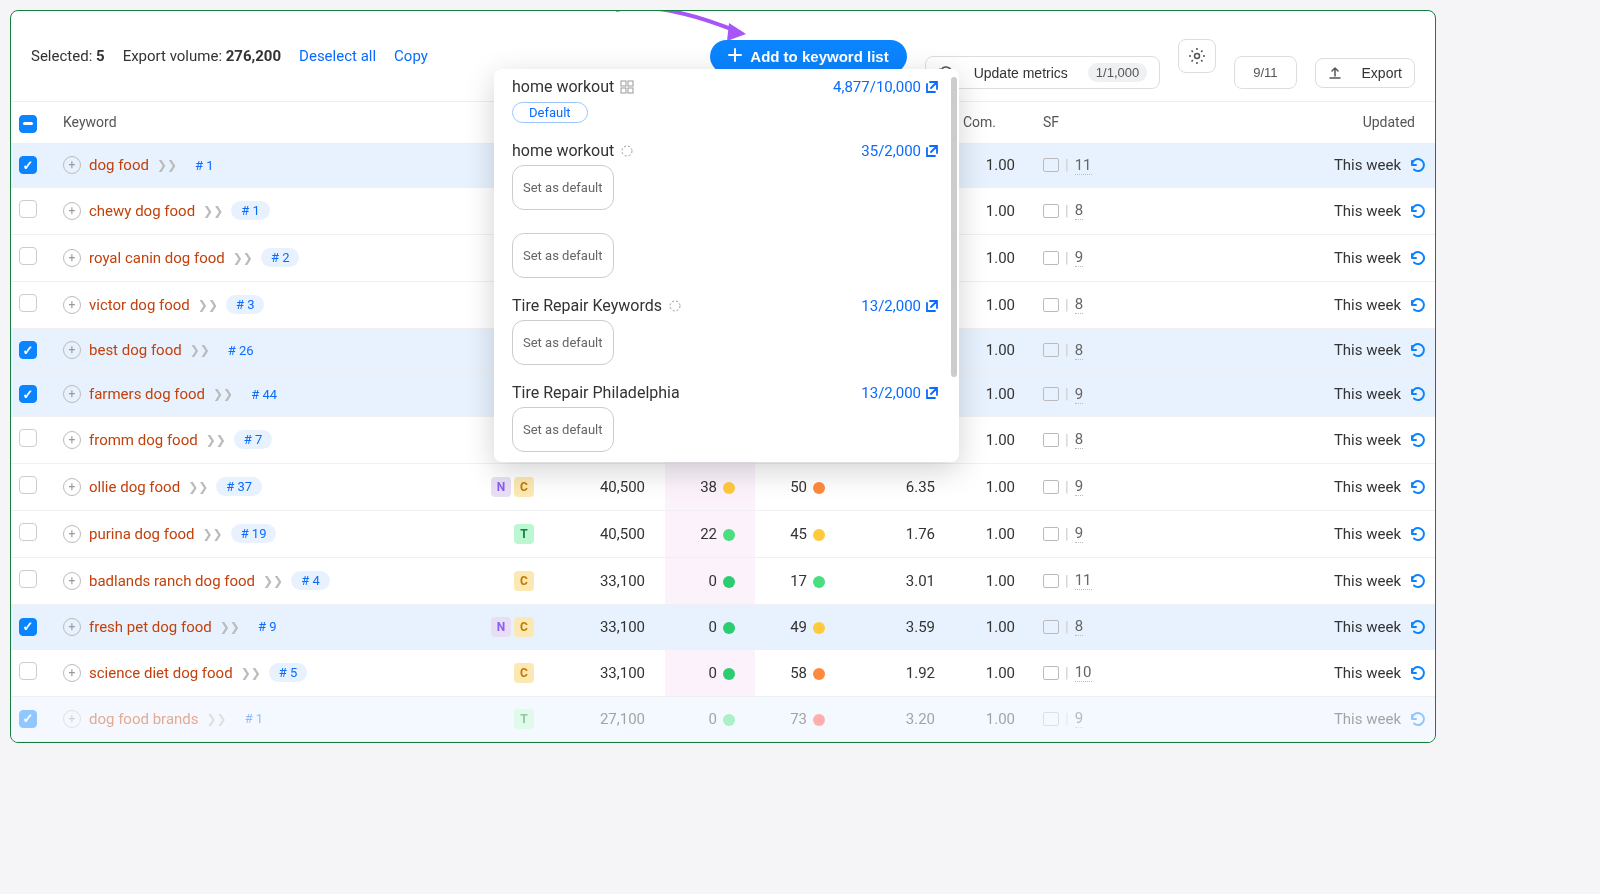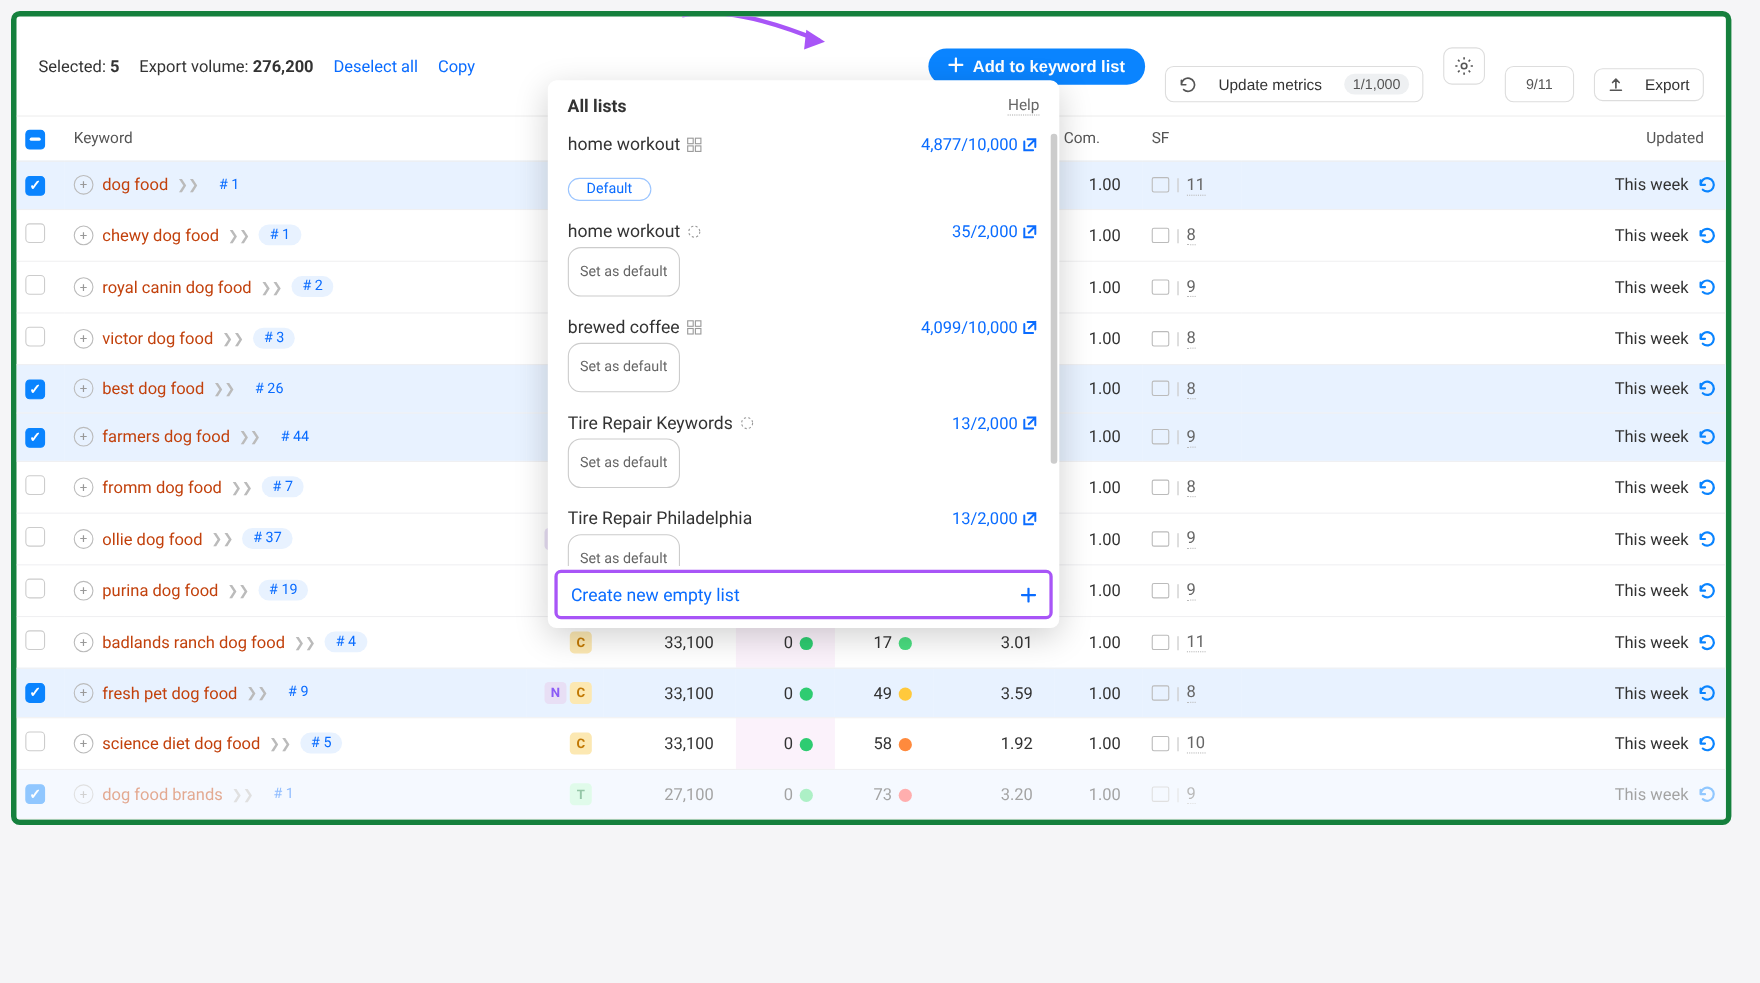--- a/index.html
+++ b/index.html
@@ -1,17 +1,17 @@
 <!DOCTYPE html>
 <html><head>
 <meta charset="utf-8">
 <style>
 * { box-sizing: border-box; margin: 0; padding: 0; }
 body { font-family: -apple-system, BlinkMacSystemFont, "Segoe UI", Roboto, sans-serif; background: #f5f5f7; padding: 10px; font-size: 15px; color: #333; }
-.container { background: #fff; border-radius: 8px; overflow: hidden; border: 5px solid #15803d; width: 1564px; position: relative; }
+.container { background: #fff; border-radius: 8px; overflow: hidden; border: 1px solid #15803d; width: 1426px; position: relative; }
 .toolbar { display: flex; align-items: center; padding: 12px 20px; gap: 18px; flex-wrap: wrap; border-bottom: 1px solid #eee; position: relative; }
 .sel-text { color: #333; }
 .sel-text b { font-weight: 700; }
 .link { color: #0a6cff; cursor: pointer; }
 .btn-primary { background: #0a84ff; color: #fff; border: none; border-radius: 18px; padding: 8px 18px; font-size: 15px; display: inline-flex; align-items: flex-start; gap: 8px; cursor: pointer; font-weight: 600; }
 .btn-light { background: #fff; color: #333; border: 1px solid #ddd; border-radius: 8px; padding: 6px 12px; font-size: 14px; display: inline-flex; align-items: center; gap: 20px; cursor: pointer; margin-top: 33px; }
 .btn-icon { background: #fff; border:1px solid #ddd; border-radius:8px; width:38px; height:34px; display:inline-flex; align-items:center; justify-content:center; cursor:pointer; }
 .badge-ct { background: #eef0f2; border-radius: 10px; padding: 2px 8px; font-size: 13px; color:#555; }
 .spacer { flex: 1; }
 .arrow-annot { position: absolute; left: 600px; top: -6px; pointer-events: none; }
@@ -52,21 +52,21 @@
 .panel { position:absolute; left:483px; top:58px; width:465px; background:#fff; border-radius:8px; box-shadow:0 8px 30px rgba(0,0,0,0.18); z-index:50; overflow:hidden; }
 .panel-head { display:flex; justify-content:space-between; padding:14px 18px 8px; align-items:center; }
 .panel-head b { font-size:16px; }
 .help { color:#666; border-bottom:1px dotted #aaa; font-size:14px; cursor:pointer; }
 .panel-body { max-height:400px; overflow-y:auto; padding:0 2px 0 0; position:relative; }
 .panel-item { padding:8px 18px 10px; }
 .panel-item-row { display:flex; justify-content:space-between; align-items:center; }
 .list-name { color:#333; font-size:16px; display:flex; align-items:center; gap:6px; }
 .list-count { color:#0a6cff; font-size:15px; display:flex; align-items:center; gap:4px; }
 .ext-icon { color:#0a6cff; }
-.default-pill { display:inline-block; border:1px solid #9bc5ff; color:#0a6cff; border-radius:12px; padding:2px 16px; font-size:13px; margin-top:21px; }
+.default-pill { display:inline-block; border:1px solid #9bc5ff; color:#0a6cff; border-radius:12px; padding:2px 16px; font-size:13px; margin-top:6px; }
 .set-default { display:inline-block; border:1px solid #ccc; color:#666; border-radius:12px; padding:14px 10px; font-size:13px; margin-top:5px; cursor:pointer; }
 .panel-footer { border:3px solid #a855f7; border-radius:6px; margin:4px 6px 8px 6px; padding:10px 12px; display:flex; justify-content:space-between; align-items:center; cursor:pointer; }
 .panel-footer span { color:#0a6cff; font-size:16px; }
 .scrollbar-fake { position:absolute; right:2px; top:8px; width:6px; height:300px; background:#ccc; border-radius:3px; }
 
 .small-icon { color:#999; font-size:14px; }
 </style>
 </head>
 <body>
 
@@ -558,24 +558,20 @@
       <svg class="refresh" width="18" height="18" viewBox="0 0 18 18">
                 <path d="M3 9a6 6 0 1 1 2 4.5M3 9V5m0 4h4" stroke="#0a84ff" stroke-width="2" fill="none" stroke-linecap="round"></path>
               </svg>
     </div>
           </td>
         </tr>
       </tbody>
   </table>
 
   <div class="panel">
-    <div class="panel-head">
-      <b>All lists</b>
-      <span class="help">Help</span>
-    </div>
     <div class="panel-body" id="panel-body">
       <div class="scrollbar-fake"></div>
     <div class="panel-item">
     <div class="panel-item-row">
       <span class="list-name">home workout <svg class="small-icon" width="14" height="14" viewBox="0 0 14 14">
                 <rect x="1" y="1" width="5" height="5" stroke="#999" fill="none"></rect>
                 <rect x="8" y="1" width="5" height="5" stroke="#999" fill="none"></rect>
                 <rect x="1" y="8" width="5" height="5" stroke="#999" fill="none"></rect>
                 <rect x="8" y="8" width="5" height="5" stroke="#999" fill="none"></rect>
               </svg></span>
@@ -592,33 +588,20 @@
                 <circle cx="7" cy="7" r="5" stroke="#999" fill="none" stroke-dasharray="2 2"></circle>
               </svg></span>
       <span class="list-count">35/2,000
         <svg class="ext-icon" width="14" height="14" viewBox="0 0 14 14">
                 <path d="M5 2h7v7M12 2L6 8M10 12H2V4" stroke="#0a6cff" stroke-width="1.8" fill="none" stroke-linecap="round"></path>
               </svg>
       </span>
     </div>
     <span class="set-default">Set as default</span></div>
         <div class="panel-item">
-    <div class="panel-item-row">
-      <span class="list-name">brewed coffee <svg class="small-icon" width="14" height="14" viewBox="0 0 14 14">
-                <rect x="1" y="1" width="5" height="5" stroke="#999" fill="none"></rect>
-                <rect x="8" y="1" width="5" height="5" stroke="#999" fill="none"></rect>
-                <rect x="1" y="8" width="5" height="5" stroke="#999" fill="none"></rect>
-                <rect x="8" y="8" width="5" height="5" stroke="#999" fill="none"></rect>
-              </svg></span>
-      <span class="list-count">4,099/10,000
-        <svg class="ext-icon" width="14" height="14" viewBox="0 0 14 14">
-                <path d="M5 2h7v7M12 2L6 8M10 12H2V4" stroke="#0a6cff" stroke-width="1.8" fill="none" stroke-linecap="round"></path>
-              </svg>
-      </span>
-    </div>
     <span class="set-default">Set as default</span></div>
         <div class="panel-item">
     <div class="panel-item-row">
       <span class="list-name">Tire Repair Keywords <svg class="small-icon" width="14" height="14" viewBox="0 0 14 14">
                 <circle cx="7" cy="7" r="5" stroke="#999" fill="none" stroke-dasharray="2 2"></circle>
               </svg></span>
       <span class="list-count">13/2,000
         <svg class="ext-icon" width="14" height="14" viewBox="0 0 14 14">
                 <path d="M5 2h7v7M12 2L6 8M10 12H2V4" stroke="#0a6cff" stroke-width="1.8" fill="none" stroke-linecap="round"></path>
               </svg>
@@ -629,21 +612,15 @@
     <div class="panel-item-row">
       <span class="list-name">Tire Repair Philadelphia </span>
       <span class="list-count">13/2,000
         <svg class="ext-icon" width="14" height="14" viewBox="0 0 14 14">
                 <path d="M5 2h7v7M12 2L6 8M10 12H2V4" stroke="#0a6cff" stroke-width="1.8" fill="none" stroke-linecap="round"></path>
               </svg>
       </span>
     </div>
     <span class="set-default">Set as default</span></div>
       </div>
-    <div class="panel-footer">
-      <span>Create new empty list</span>
-      <svg width="14" height="14" viewBox="0 0 14 14">
-          <path d="M7 1v12M1 7h12" stroke="#0a6cff" stroke-width="2" stroke-linecap="round"></path>
-        </svg>
-    </div>
   </div>
 
 </div>
 
 </body></html>

